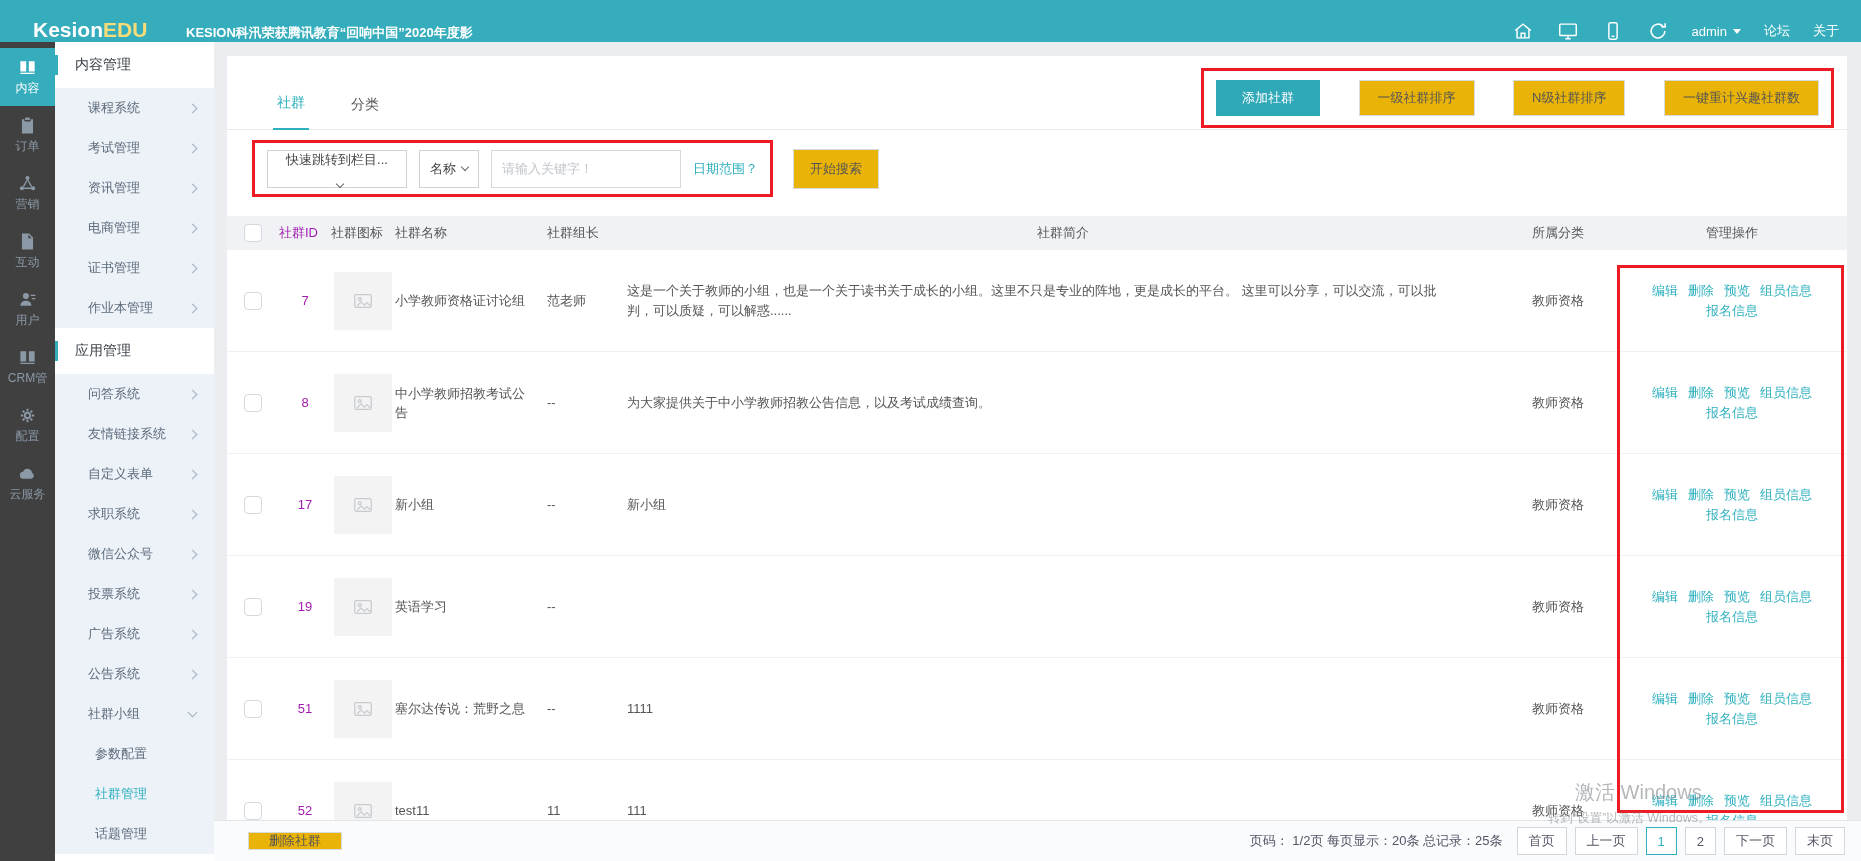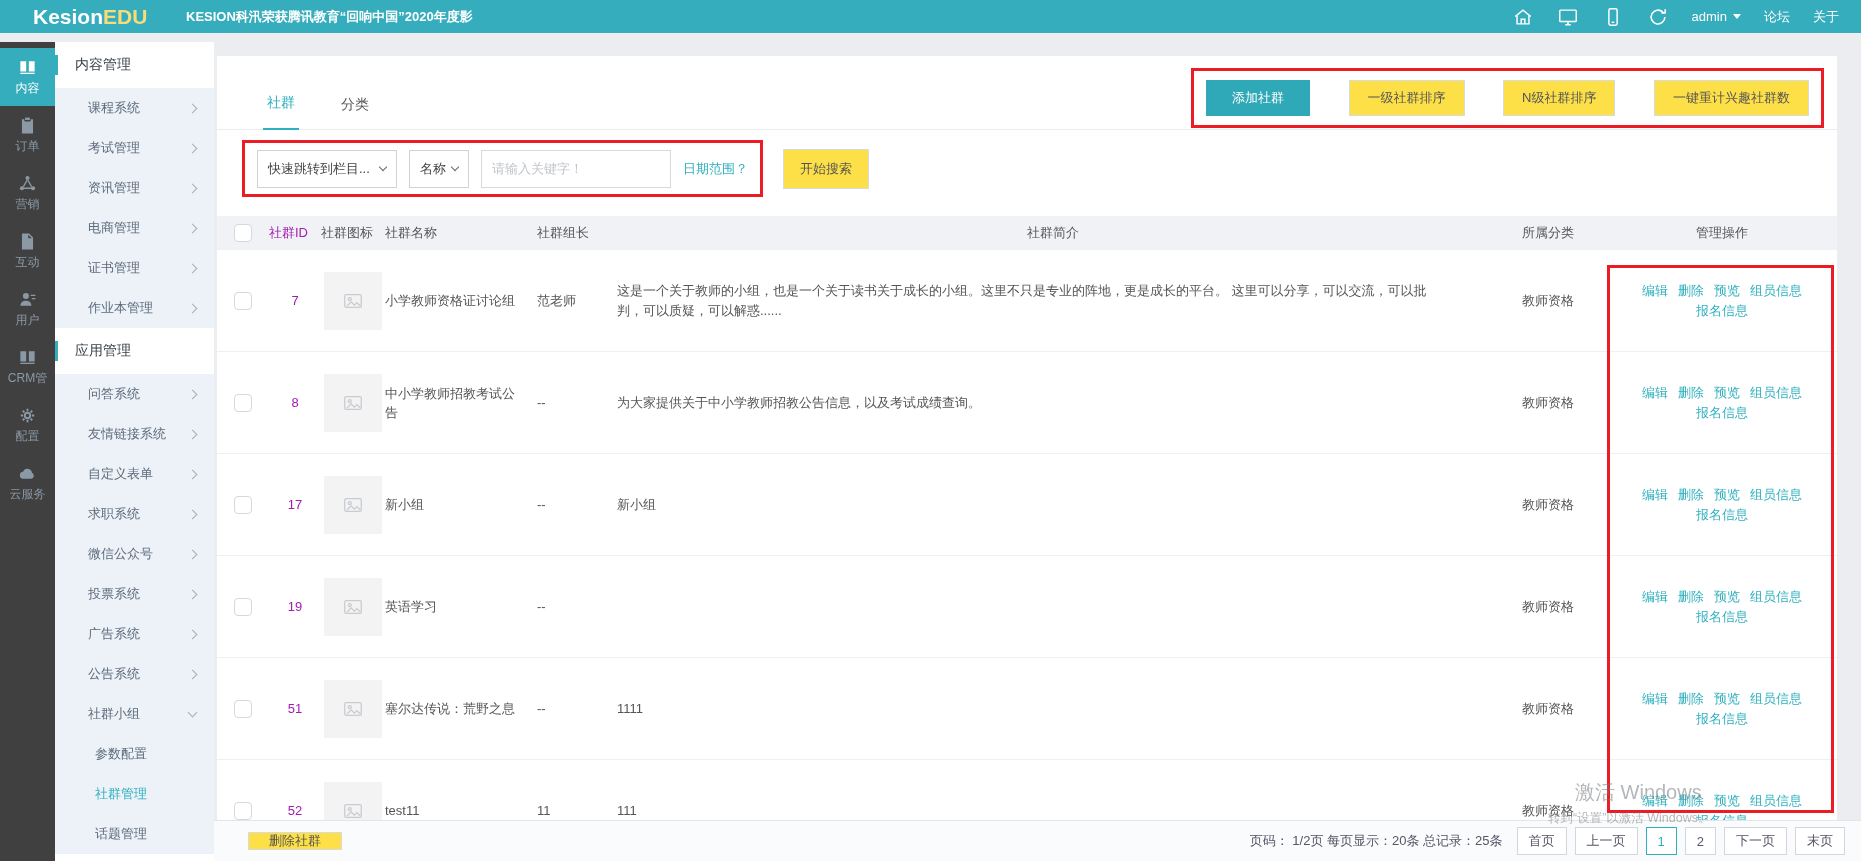--- a/index.html
+++ b/index.html
@@ -2,22 +2,22 @@
 <html><head>
 <meta charset="utf-8">
 <style>
   * { margin:0; padding:0; box-sizing:border-box; }
   html,body { width:1861px; height:861px; }
   body { position:relative; overflow:hidden; background:#ebedf1;
          font-family:"Liberation Sans","DejaVu Sans",sans-serif; font-size:13px; }
   a { text-decoration:none; cursor:pointer; }
 
   
-  .topbar { position:absolute; left:0; top:0; right:0; height:33px; background:#36adbc;
-            display:flex; align-items:center; color:#fff; z-index:10; }
+  .topbar { position:absolute; left:0; top:0; right:0; height:42px; background:#36adbc;
+            display:flex; align-items:flex-end; color:#fff; z-index:10; }
   .logo { width:150px; padding-left:33px; font-size:21px; font-weight:bold; white-space:nowrap; }
   .logo .accent { color:#f6dd7a; }
   .headline { margin-left:36px; font-size:13px; font-weight:bold; }
   .topnav { margin-left:auto; display:flex; align-items:center; gap:23px; padding-right:22px; font-size:13px; }
   .top-icon { width:22px; height:22px; display:inline-flex; cursor:pointer; }
   .top-icon svg { width:22px; height:22px; }
   .admin { display:flex; align-items:center; gap:6px; cursor:pointer; }
   .caret-down { width:0; height:0; border-left:4px solid transparent; border-right:4px solid transparent; border-top:5px solid #fff; }
   .topnav-link { cursor:pointer; }
 
@@ -38,40 +38,40 @@
   .side-item { height:40px; display:flex; align-items:center; justify-content:space-between;
                padding:0 18px 0 33px; font-size:13px; color:#5d6c7b; background:#edf1f8; cursor:pointer; }
   .side-item.child { padding-left:40px; }
   .side-item.active .side-label { color:#2fb0bf; }
   .chev { width:7px; height:7px; border-right:1.5px solid #9fb0bf; border-bottom:1.5px solid #9fb0bf; flex:0 0 auto; }
   .chev.right { transform:rotate(-45deg); }
   .chev.down  { transform:rotate(45deg); margin-top:-3px; }
 
   
   .main { position:absolute; left:214px; right:0; top:42px; bottom:0; background:#ebedf1; }
-  .card { position:absolute; left:3px; top:14px; width:1620px; height:764px; background:#fff; overflow:hidden; }
+  .card { position:absolute; left:13px; top:14px; width:1620px; height:764px; background:#fff; overflow:hidden; }
 
   .tabs-row { height:74px; border-bottom:1px solid #e9edf0; position:relative; }
   .tab { position:absolute; bottom:-1px; padding:0 4px 16px; font-size:14px; color:#555; cursor:pointer; }
   .tab.t1 { left:46px; } .tab.t2 { left:120px; }
   .tab.active { color:#2fb0bf; border-bottom:2px solid #2fb0bf; }
 
   .annotation { border:3px solid #ed1c24; }
   .toolbar-box { position:absolute; left:974px; top:12px; right:13px; height:60px;
                  display:flex; align-items:center; justify-content:space-between; padding:0 12px; }
   .btn { height:36px; display:inline-flex; align-items:center; justify-content:center; font-size:13px;
-         background:#fde047; border:1px solid #d8dbde; color:#555; padding:0 18px; white-space:nowrap; cursor:pointer; }
+         background:#eab308; border:1px solid #d8dbde; color:#555; padding:0 18px; white-space:nowrap; cursor:pointer; }
   .btn.primary { background:#2fa8b7; border-color:#2fa8b7; color:#fff; padding:0 25px; }
 
   .search-area { height:86px; position:relative; }
   .search-box { position:absolute; left:25px; top:10px; height:57px; display:flex; align-items:center;
                 gap:12px; padding:0 12px; }
   .select { height:38px; border:1px solid #cfd3d7; background:#fff; display:flex; align-items:center;
             justify-content:space-between; padding:0 10px; color:#444; cursor:pointer; }
-  .select.cat { width:140px; } .select.fld { width:60px; }
+  .select.cat { width:140px;flex-direction:column; } .select.fld { width:60px; }
   .select .chev { border-color:#666; width:6px; height:6px; margin-left:6px; }
   .kw-input { height:38px; width:190px; border:1px solid #d6dade; padding:0 10px; font-size:13px;
               color:#be185d; outline:none; font-family:inherit; }
   .kw-input::placeholder { color:#c2c6cb; }
   .date-link { color:#2fb0bf; white-space:nowrap; cursor:pointer; }
   .search-btn { position:absolute; left:566px; top:19px; height:40px; width:86px; }
 
   .thead, .trow { display:grid; grid-template-columns:52px 52px 64px 152px 80px 1fr 118px 230px; align-items:center; }
   .thead { height:34px; background:#f0f2f5; color:#555; }
   .trow { height:102px; border-bottom:1px solid #eef0f3; color:#555; }

